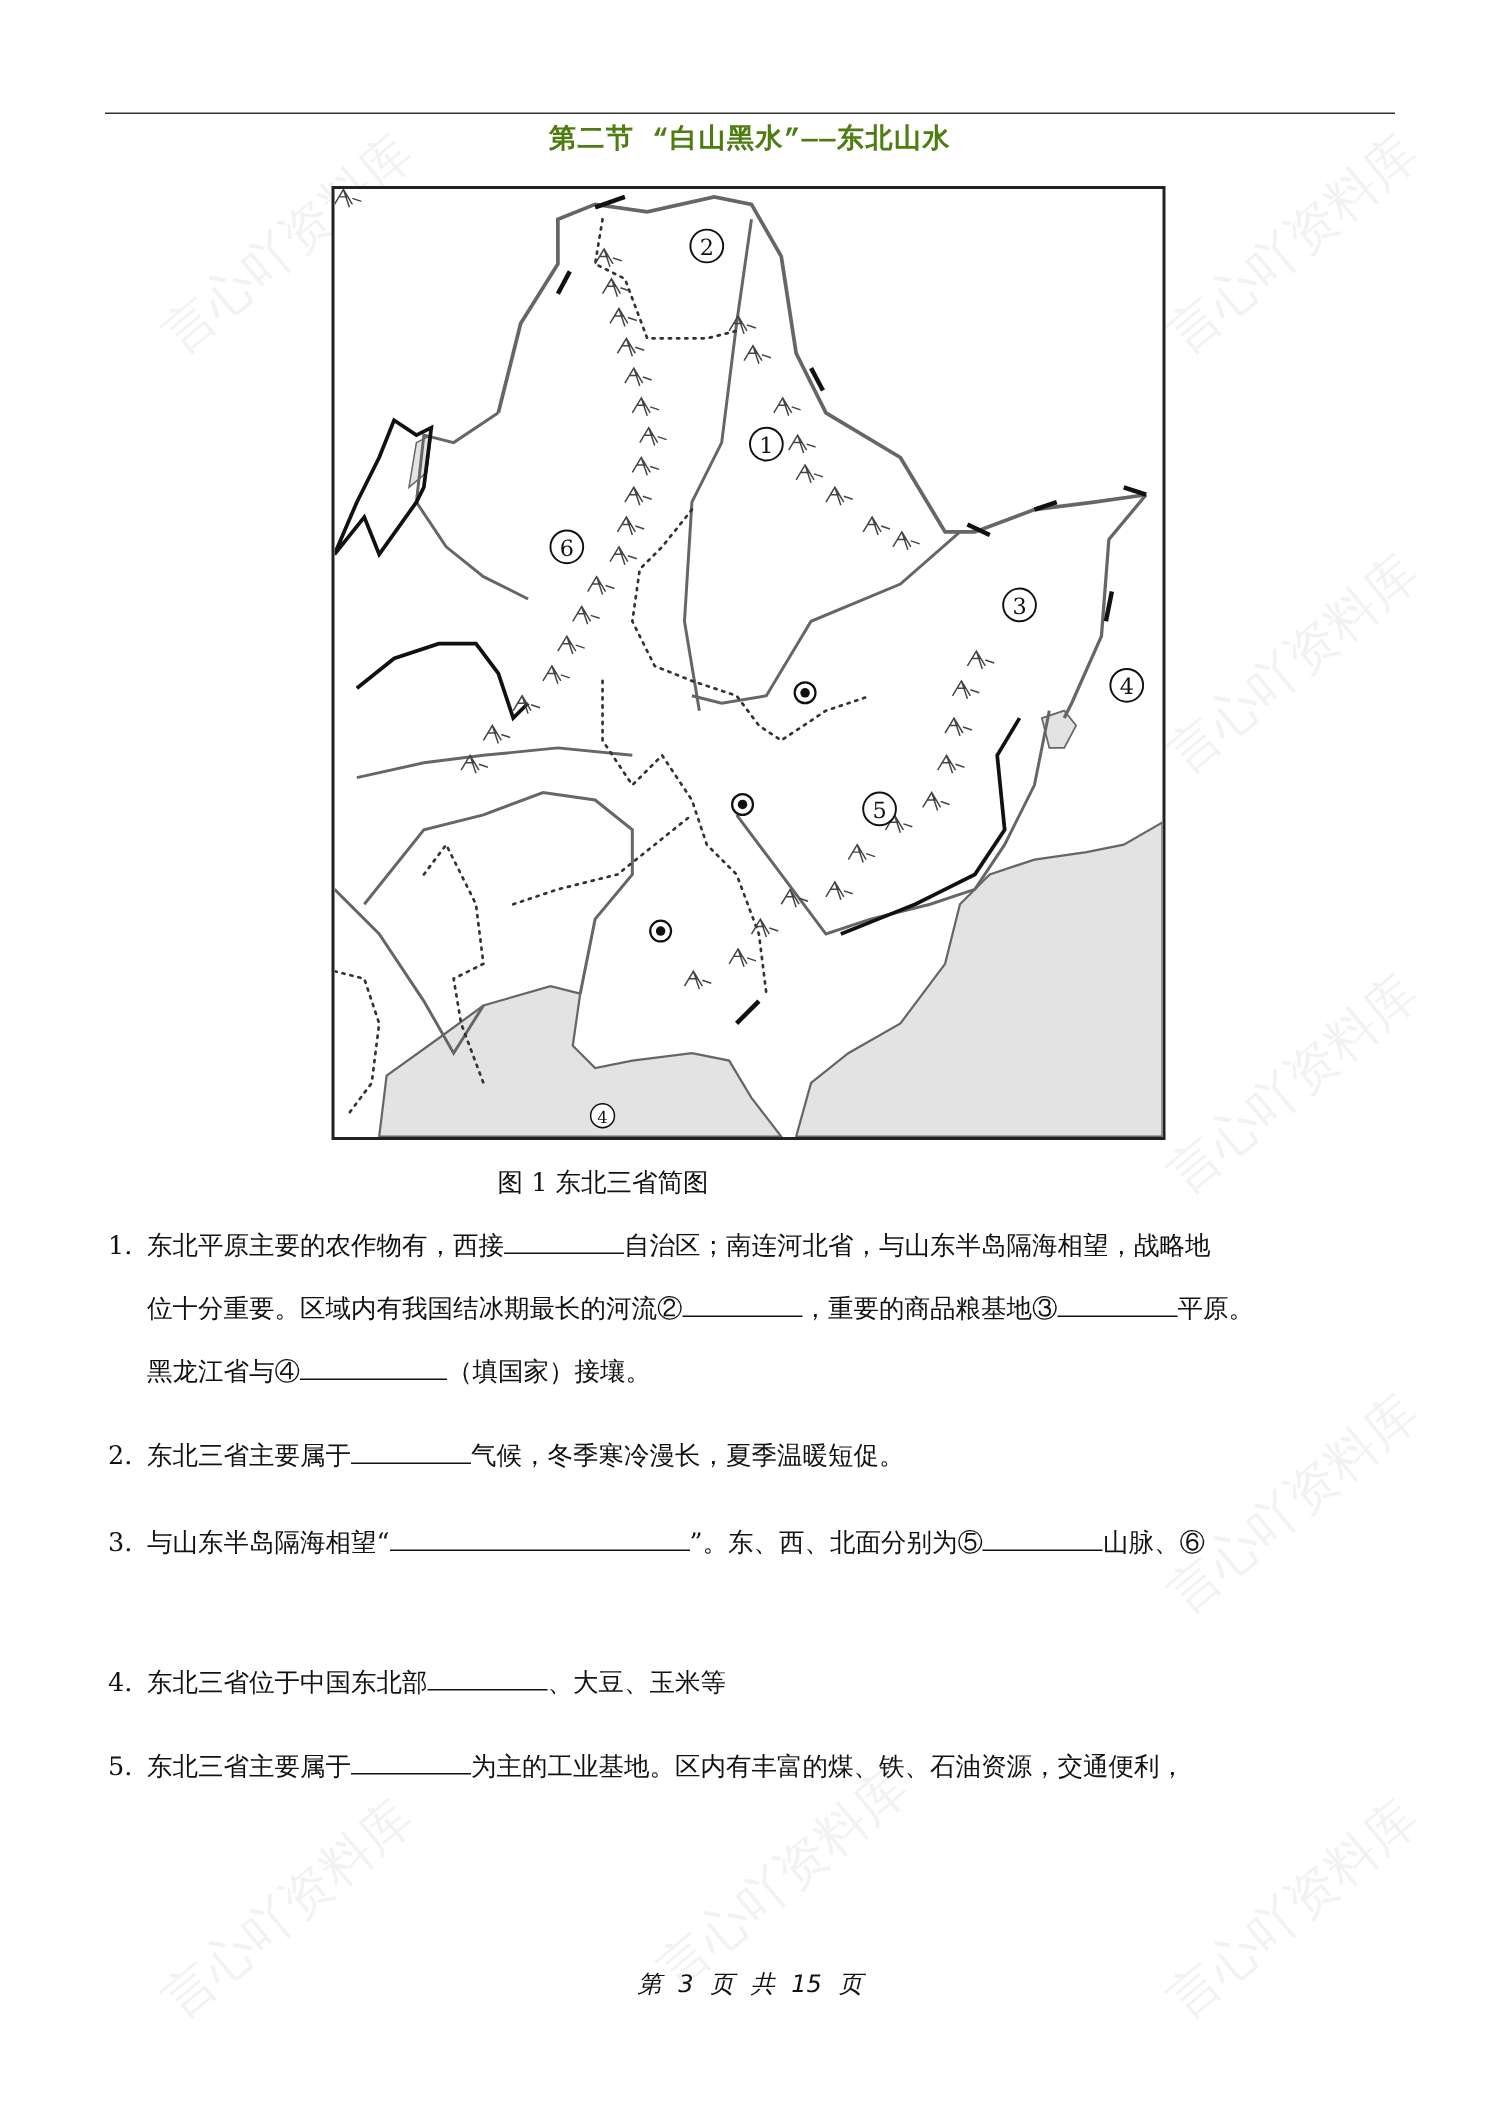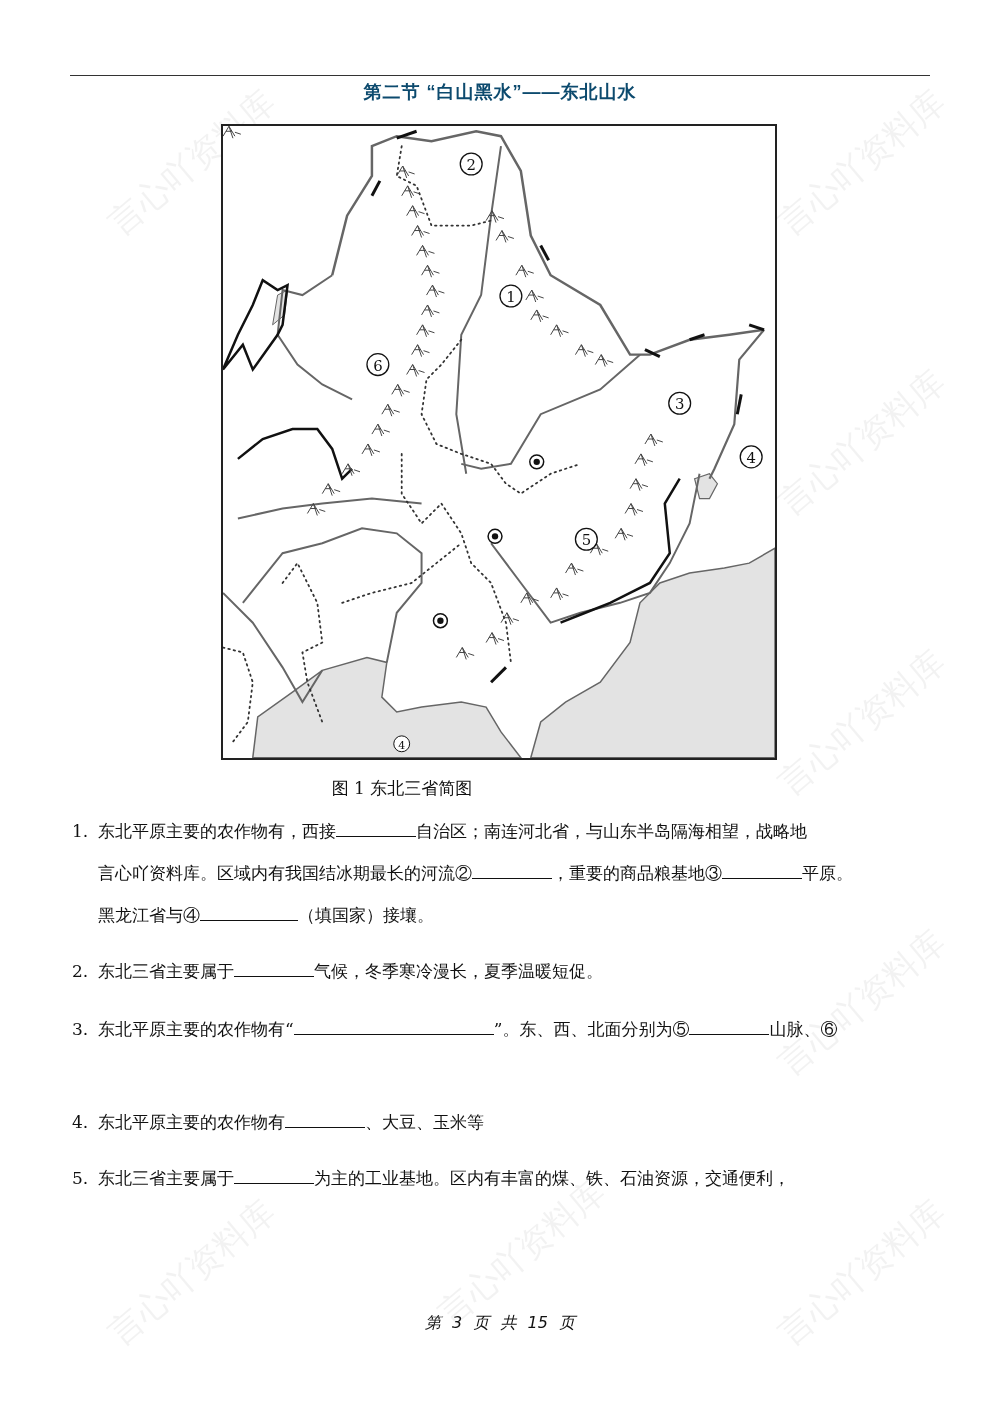--- a/index.html
+++ b/index.html
@@ -1,18 +1,18 @@
 <!DOCTYPE html>
 <html><head>
 <meta charset="utf-8">
 <style>
   html, body { margin:0; padding:0; background:#fff; }
   body { width:1000px; height:1414px; position:relative; overflow:hidden; font-family:"DejaVu Serif","Liberation Serif",serif; color:#111; }
   .top-rule { position:absolute; left:70px; right:70px; top:75px; height:0; border-top:1.5px solid #333; }
-  .title { position:absolute; top:80px; left:0; width:1000px; text-align:center; font-size:18px; font-weight:bold; color:#0c4a6e; font-family:Liberation Sans, sans-serif; letter-spacing:1px; }
+  .title { position:absolute; top:80px; left:0; width:1000px; text-align:center; font-size:18px; font-weight:bold; color:#4d7c0f; font-family:Liberation Mono, monospace; letter-spacing:1px; }
   .map { position:absolute; left:221px; top:124px; width:556px; height:636px; border:2px solid #222; box-sizing:border-box; background:#fff; overflow:hidden; }
   .map svg { width:100%; height:100%; display:block; }
   .caption { position:absolute; top:777px; left:0; width:804px; text-align:center; font-size:17px; }
   .q { position:absolute; left:72px; width:880px; font-size:17px; line-height:42px; }
   .q .num { display:inline-block; width:26px; }
   .q .indent { padding-left:26px; }
   .blank { display:inline-block; border-bottom:1.5px solid #111; height:20px; vertical-align:baseline; }
   .footer { position:absolute; top:1313px; left:0; width:1000px; text-align:center; font-size:16px; font-family:"DejaVu Sans","Liberation Sans",sans-serif; word-spacing:6px;font-style:italic; }
   .wm { position:absolute; color:rgba(0,0,0,0.05); font-size:34px; transform:rotate(-40deg); font-family:"DejaVu Sans",sans-serif; pointer-events:none; white-space:nowrap; }
 </style>
@@ -155,33 +155,33 @@
           <text x="180" y="627" font-size="11">4</text>
         </g>
     </g>
   </svg>
 </div>
 
 <div class="caption">图 1  东北三省简图</div>
 
 <div class="q" style="top:810px;">
   <div><span class="num">1.</span><span>东北平原主要的农作物有，西接</span><span class="blank" style="width:80px;"></span><span>自治区；南连河北省，与山东半岛隔海相望，战略地</span></div>
-  <div class="indent"><span>言心吖资料库。区域内有我国结冰期最长的河流②</span><span class="blank" style="width:80px;"></span><span>，重要的商品粮基地③</span><span class="blank" style="width:80px;"></span><span>平原。</span></div>
+  <div class="indent"><span>位十分重要。区域内有我国结冰期最长的河流②</span><span class="blank" style="width:80px;"></span><span>，重要的商品粮基地③</span><span class="blank" style="width:80px;"></span><span>平原。</span></div>
   <div class="indent"><span>黑龙江省与④</span><span class="blank" style="width:98px;"></span><span>（填国家）接壤。</span></div>
 </div>
 
 <div class="q" style="top:950px;">
   <div><span class="num">2.</span><span>东北三省主要属于</span><span class="blank" style="width:80px;"></span><span>气候，冬季寒冷漫长，夏季温暖短促。</span></div>
 </div>
 
 <div class="q" style="top:1008px;">
-  <div><span class="num">3.</span><span>东北平原主要的农作物有“</span><span class="blank" style="width:200px;"></span><span>”。东、西、北面分别为⑤</span><span class="blank" style="width:80px;"></span><span>山脉、⑥</span></div>
+  <div><span class="num">3.</span><span>与山东半岛隔海相望“</span><span class="blank" style="width:200px;"></span><span>”。东、西、北面分别为⑤</span><span class="blank" style="width:80px;"></span><span>山脉、⑥</span></div>
 </div>
 
 <div class="q" style="top:1101px;">
-  <div><span class="num">4.</span><span>东北平原主要的农作物有</span><span class="blank" style="width:80px;"></span><span>、大豆、玉米等</span></div>
+  <div><span class="num">4.</span><span>东北三省位于中国东北部</span><span class="blank" style="width:80px;"></span><span>、大豆、玉米等</span></div>
 </div>
 
 <div class="q" style="top:1157px;">
   <div><span class="num">5.</span><span>东北三省主要属于</span><span class="blank" style="width:80px;"></span><span>为主的工业基地。区内有丰富的煤、铁、石油资源，交通便利，</span></div>
 </div>
 
 <div class="footer">第 3 页 共 15 页</div>
 
 </body></html>

